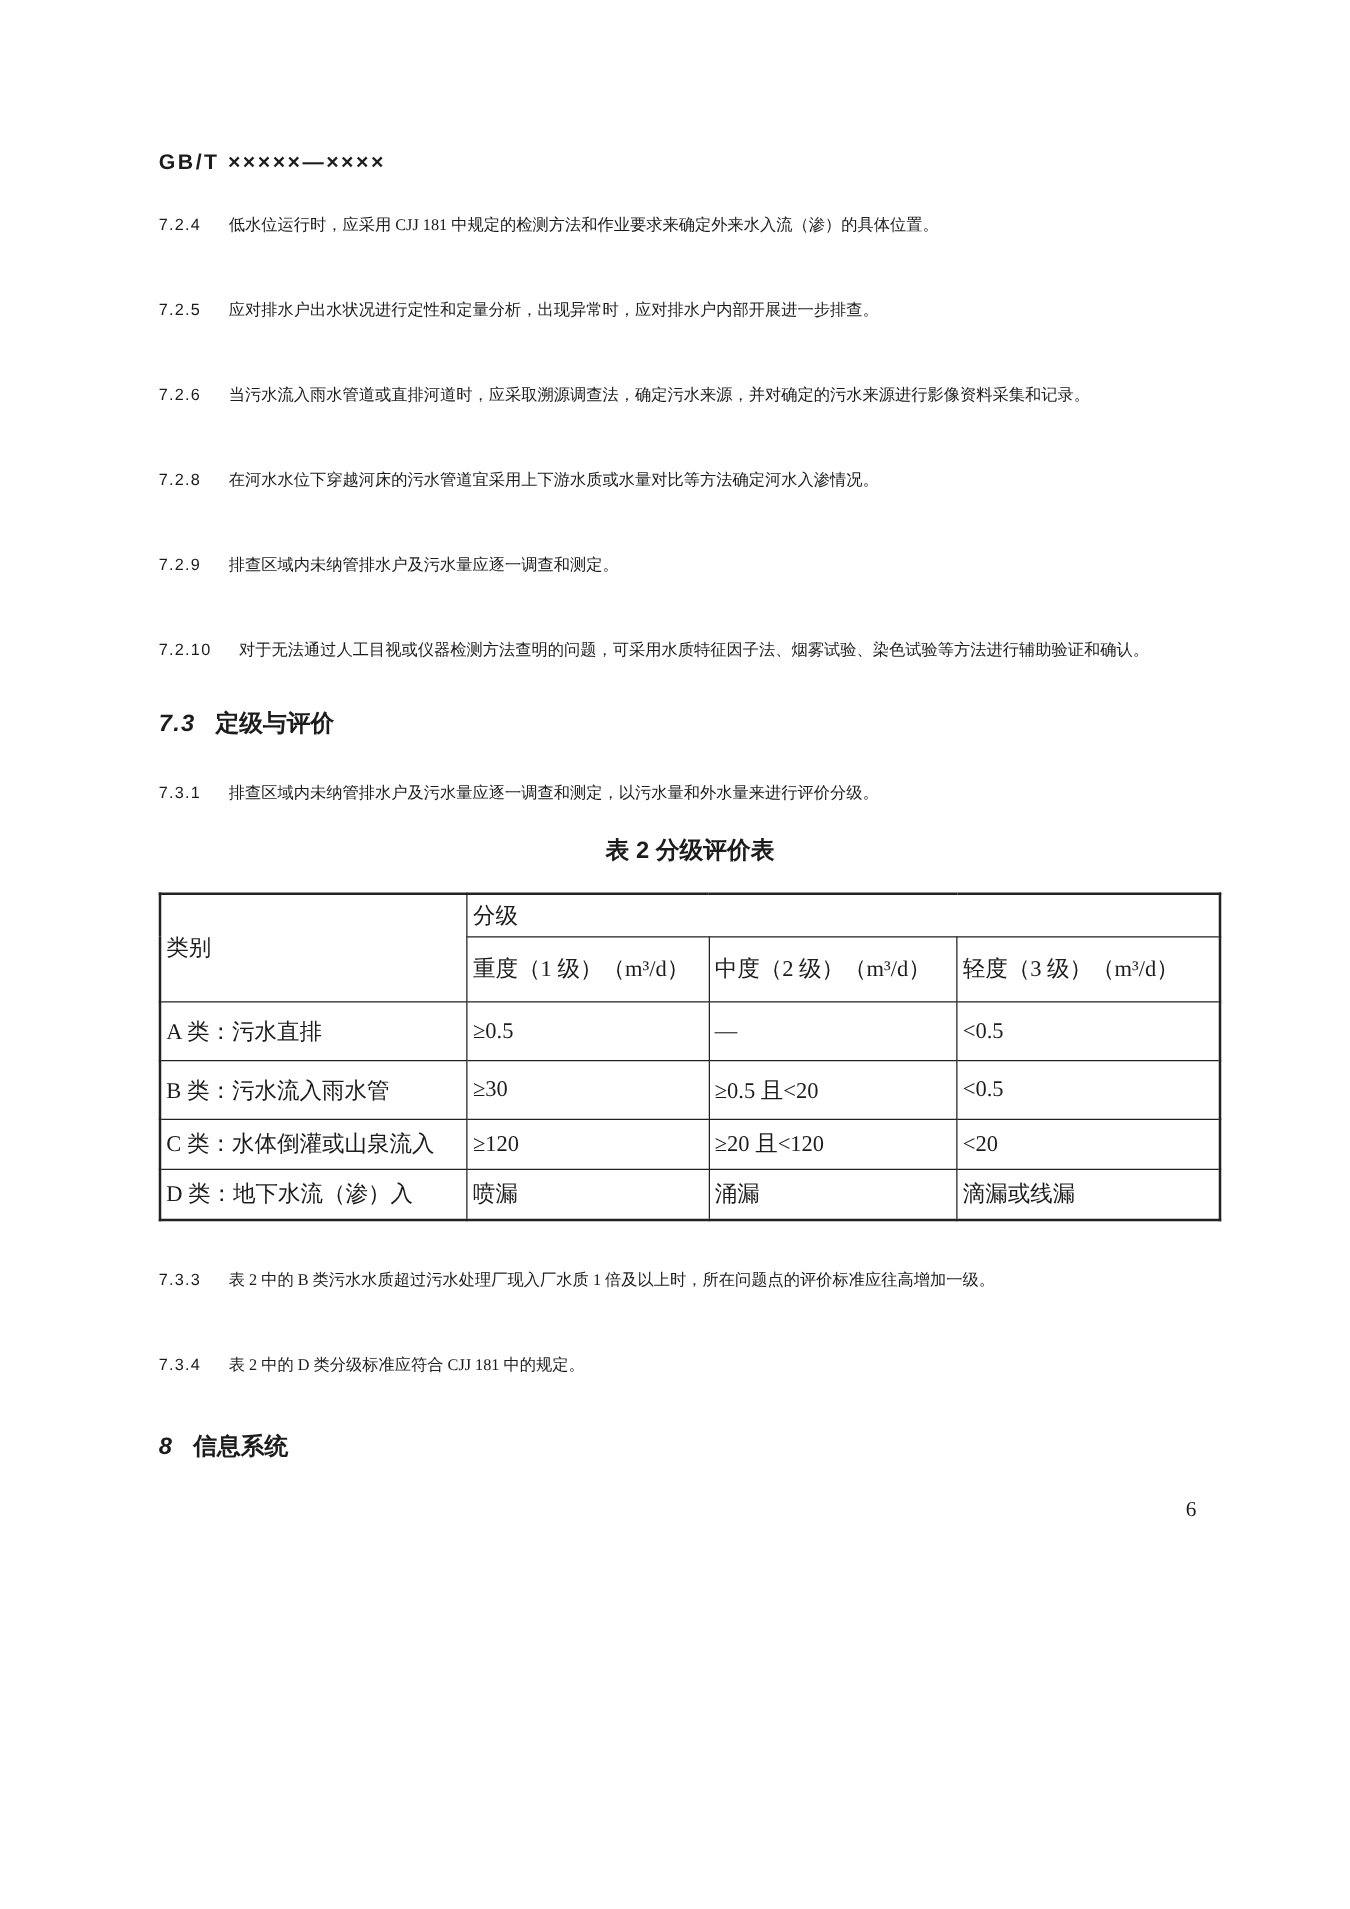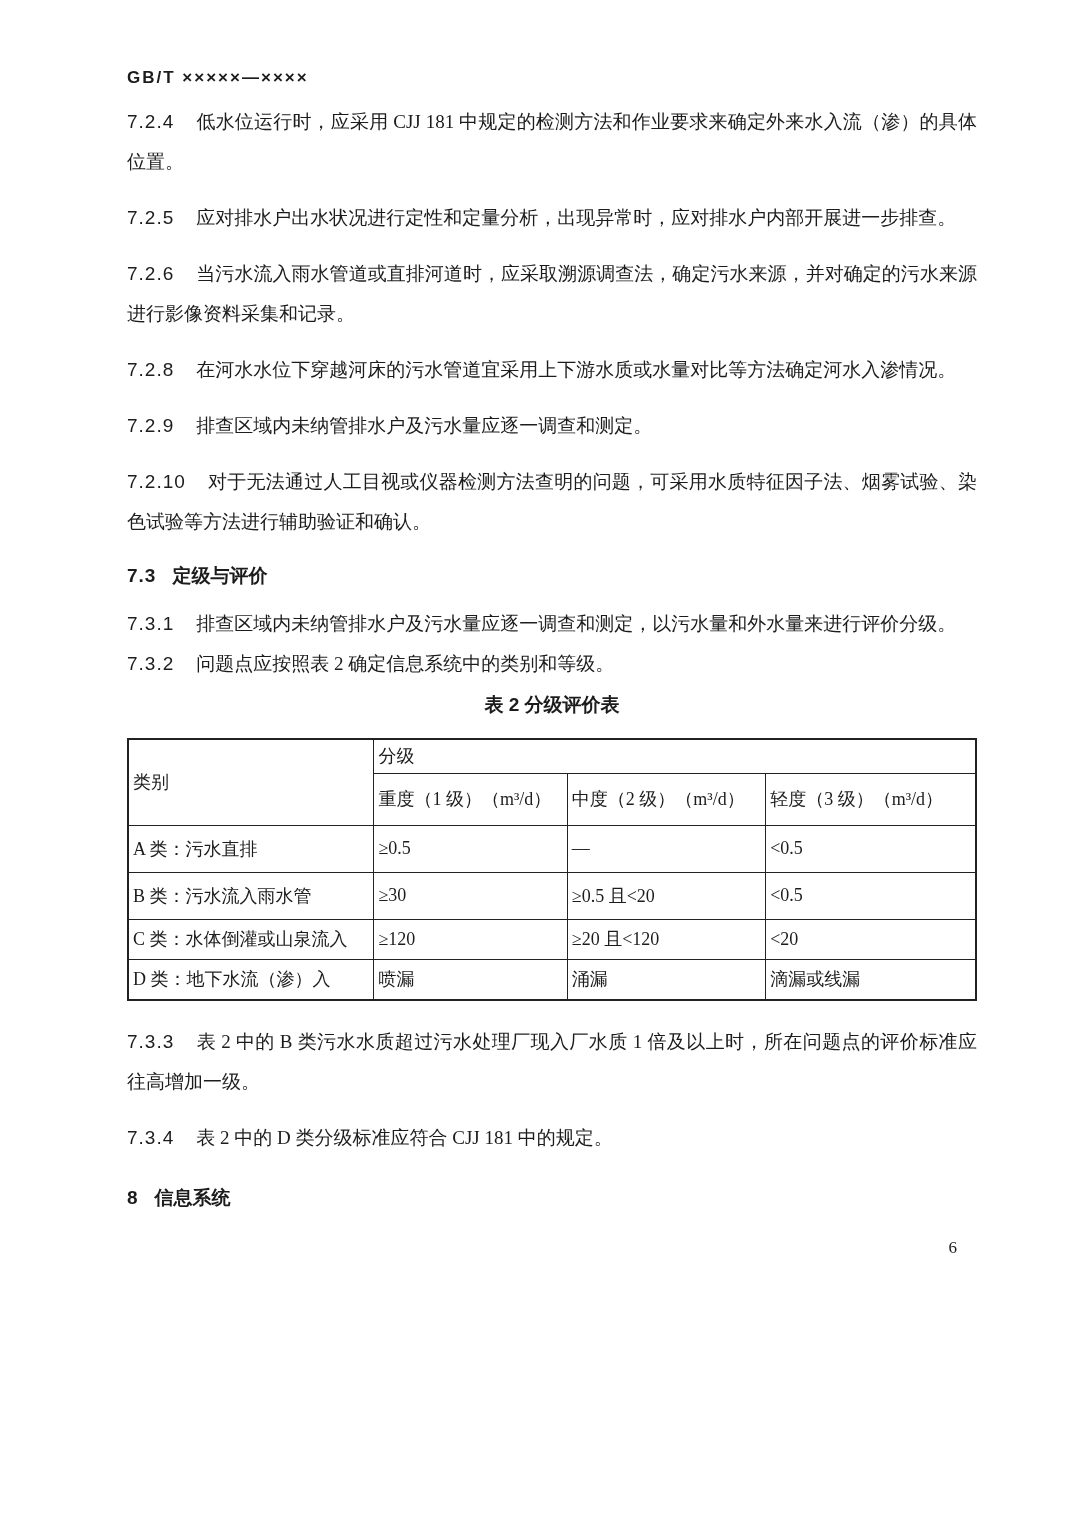--- a/index.html
+++ b/index.html
@@ -2,53 +2,53 @@
 <html><head>
 <meta charset="utf-8">
 <style>
   * { margin: 0; padding: 0; box-sizing: border-box; }
   html, body { background: #ffffff; }
   .page {
     position: relative;
     width: 1080px;
     height: 1527px;
     background: #ffffff;
-    padding: 68px 103px 0 127px;
+    padding: 120px 103px 0 127px;
     font-family: "Liberation Serif", "DejaVu Serif", serif;
     color: #1c1c1c;
     overflow: hidden;
   }
   .doc-header {
     font-family: "Liberation Sans", "DejaVu Sans", sans-serif;
     font-weight: bold;
     font-size: 17px;
     letter-spacing: 2px;
     line-height: 20px;
   }
   .clause {
-    font-size: 19px;
-    line-height: 40px;
+    font-size: 13px;
+    line-height: 52px;
     text-align: justify;
     margin: 0 0 16px 0;
   }
   .clause .num {
     font-family: "Liberation Sans", "DejaVu Sans", sans-serif;
     letter-spacing: 1px;
     margin-right: 22px;
   }
   .first-clause { margin-top: 14px; }
   .tight { margin-bottom: 0; }
   .sec {
     font-size: 19px;
     font-weight: bold;
     font-family: "Liberation Sans", "DejaVu Sans", sans-serif;
     line-height: 36px;
     margin: 6px 0 10px 0;
   }
-  .sec .num { margin-right: 16px; letter-spacing: 1px; }
+  .sec .num { margin-right: 16px; letter-spacing: 1px; font-style: italic; }
   .sec-8   { margin-top: 22px; margin-bottom: 14px; }
   .sec-8-1 { margin-top: 24px; margin-bottom: 0; }
   .tbl-caption {
     text-align: center;
     font-weight: bold;
     font-family: "Liberation Sans", "DejaVu Sans", sans-serif;
     font-size: 19px;
     line-height: 42px;
     margin: 0;
   }
@@ -108,23 +108,20 @@
     <span class="num">7.2.10</span><span>对于无法通过人工目视或仪器检测方法查明的问题，可采用水质特征因子法、烟雾试验、染色试验等方法进行辅助验证和确认。</span>
   </p>
 
   <h2 class="sec">
     <span class="num">7.3</span><span>定级与评价</span>
   </h2>
 
   <p class="clause tight">
     <span class="num">7.3.1</span><span>排查区域内未纳管排水户及污水量应逐一调查和测定，以污水量和外水量来进行评价分级。</span>
   </p>
-  <p class="clause tight">
-    <span class="num">7.3.2</span><span>问题点应按照表 2 确定信息系统中的类别和等级。</span>
-  </p>
 
   <p class="tbl-caption">表 2 分级评价表</p>
 
   <table class="grading">
     <colgroup>
       <col style="width:29%">
       <col style="width:22.8%">
       <col style="width:23.4%">
       <col style="width:24.8%">
     </colgroup>

